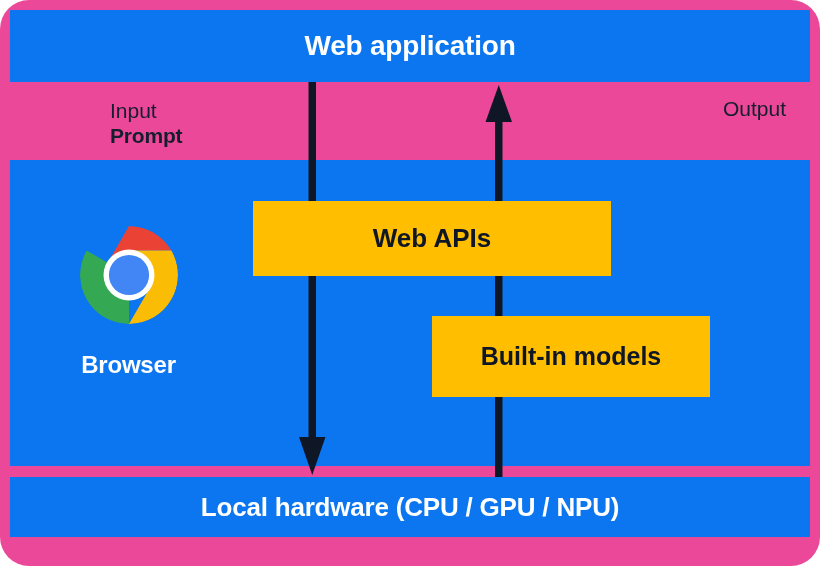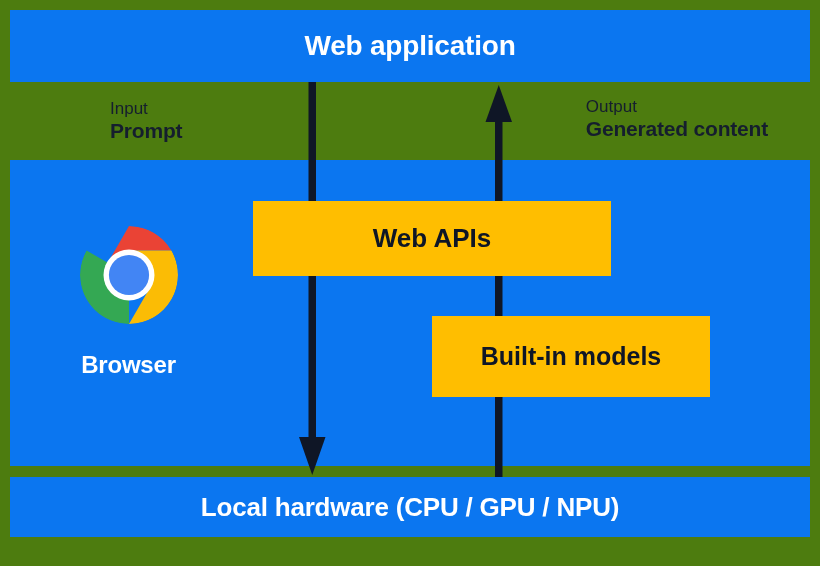--- a/index.html
+++ b/index.html
@@ -8,22 +8,23 @@
     background: #ffffff;
   }
   body {
     font-family: "Liberation Sans", sans-serif;
     -webkit-font-smoothing: antialiased;
   }
   #diagram {
     position: relative;
     width: 820px;
     height: 566px;
-    background: #4d7c0f;
+    background: #ec4899;
     overflow: hidden;
+    border-radius: 29px;
   }
 
   
   .bar {
     position: absolute;
     left: 10px;
     width: 800px;
     background: #0B76F0;
     box-sizing: border-box;
   }
@@ -135,39 +136,39 @@
   }
 
   
   .edge-note {
     position: absolute;
     color: #151E2E;
     line-height: 1.18;
     white-space: nowrap;
   }
   .edge-note .note-kind {
-    font-size: 17px;
+    font-size: 21px;
     font-weight: 400;
     display: block;
   }
   .edge-note .note-value {
     font-size: 21px;
     font-weight: 700;
     display: block;
     letter-spacing: -0.2px;
   }
   #note-input {
     left: 110px;
     top: 99px;
     text-align: left;
   }
   #note-output {
-    right: 52px;
+    right: 34px;
     top: 97px;
-    text-align: left;
+    text-align: right;
   }
 </style>
 </head>
 <body>
 
 <div id="diagram">
 
   <div class="bar" id="bar-web-application">
     <div class="bar-label">Web application</div>
   </div>
@@ -209,21 +210,20 @@
     <rect x="12" y="33" width="7.5" height="360" fill="#0F1626"></rect>
     <polygon points="15.75,1 29,38 2.5,38" fill="#0F1626"></polygon>
   </svg>
 
   <div class="edge-note" id="note-input">
     <span class="note-kind">Input</span>
     <span class="note-value">Prompt</span>
   </div>
   <div class="edge-note" id="note-output">
     <span class="note-kind">Output</span>
-    <span class="note-value">Generated content</span>
   </div>
 
   <div class="ybox" id="box-web-apis">
     <span>Web APIs</span>
   </div>
 
   <div class="ybox" id="box-builtin-models">
     <span>
       <span>Built-in models</span><br>
     </span>

